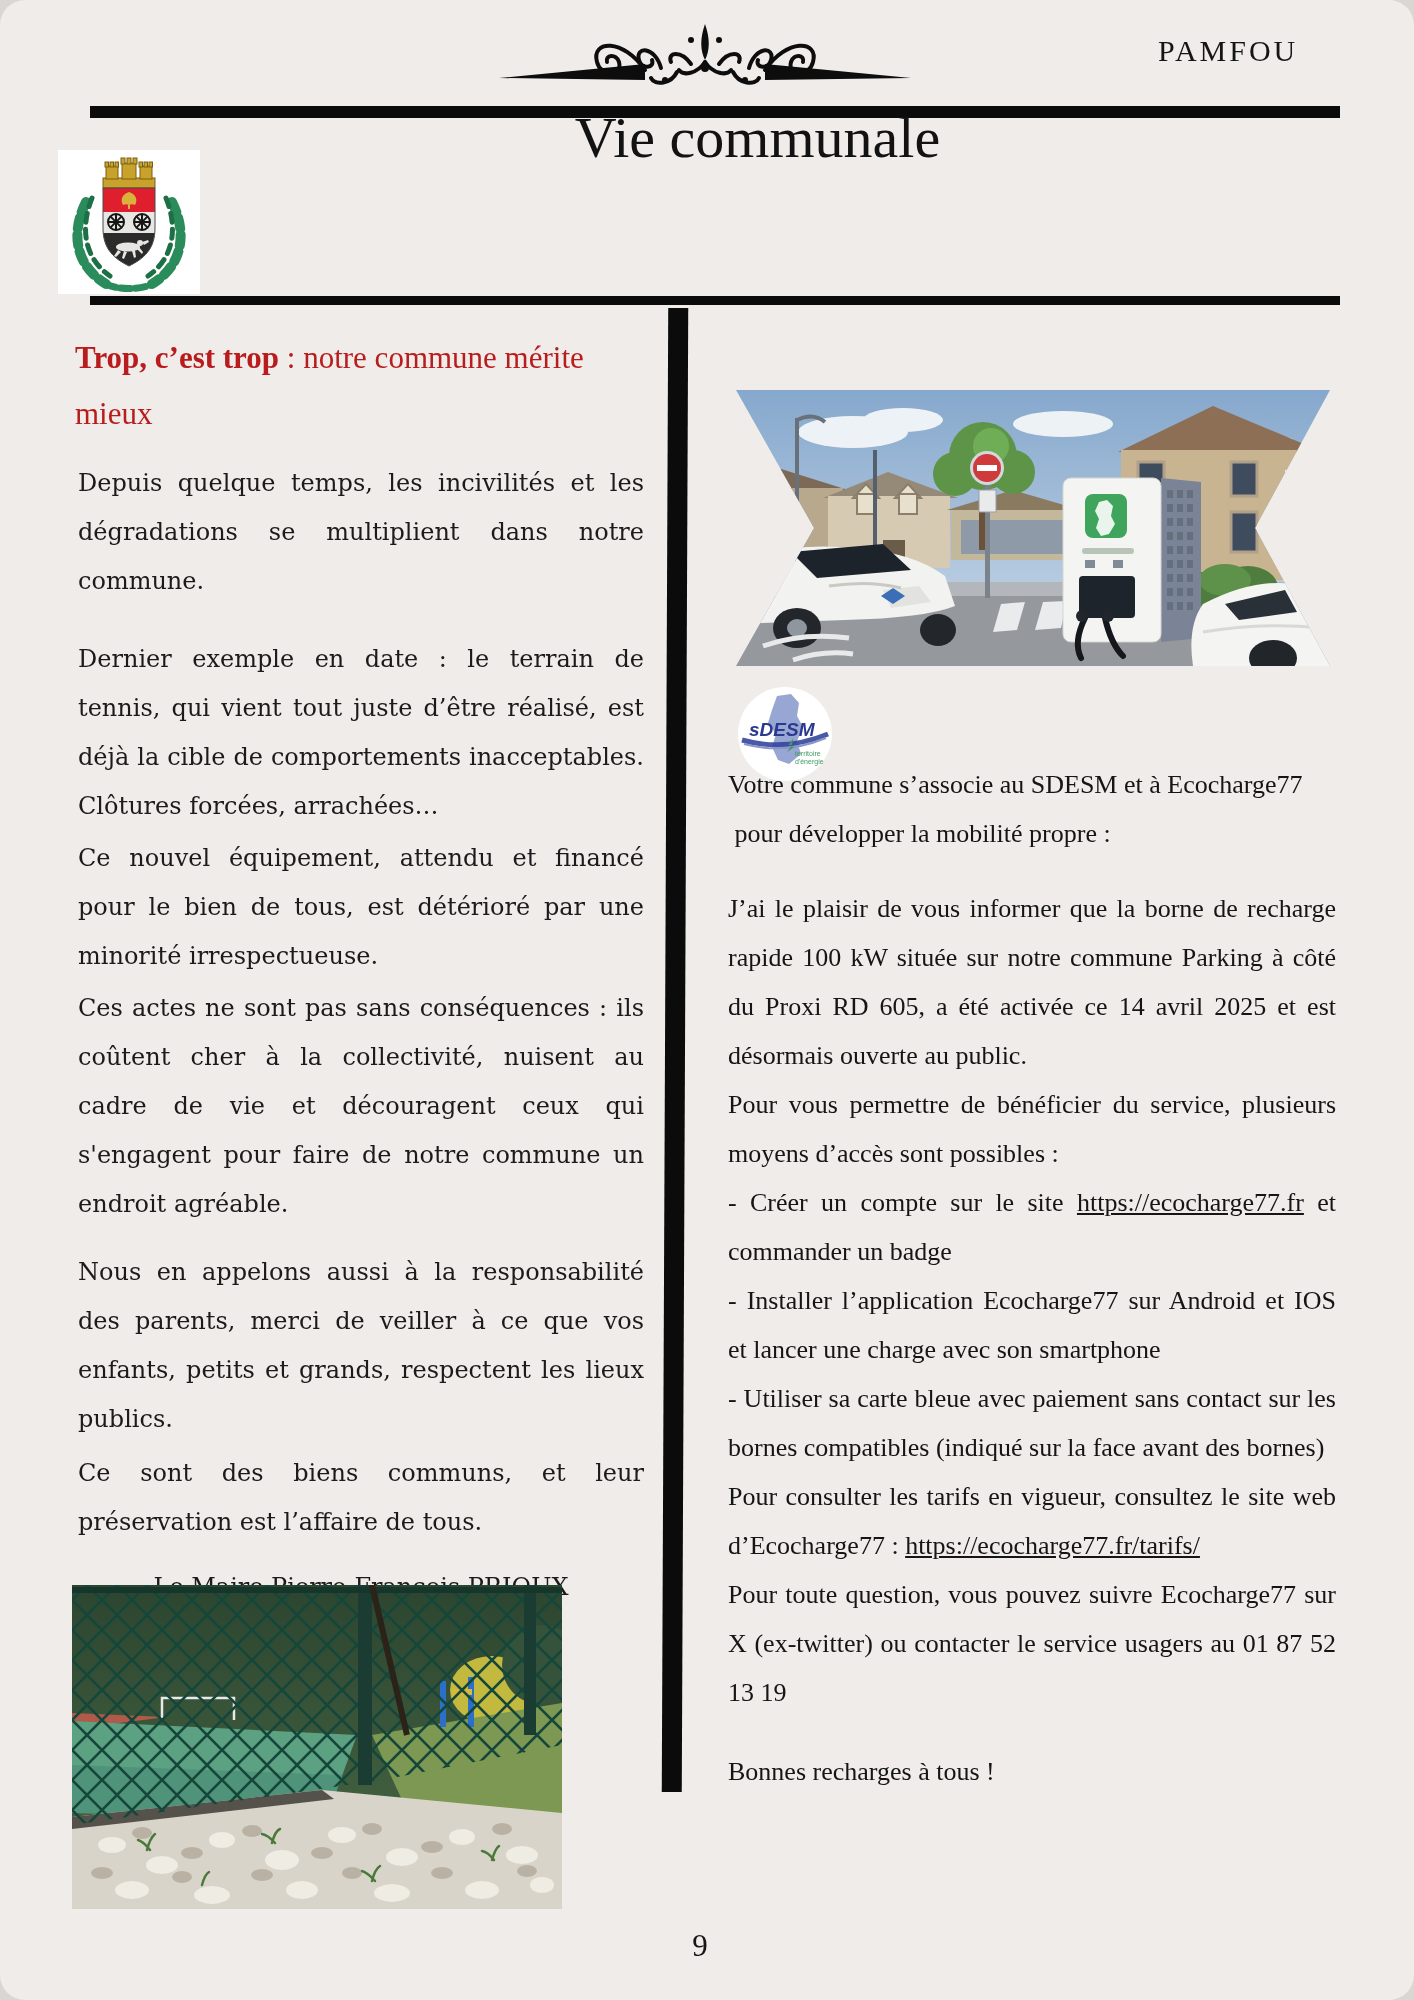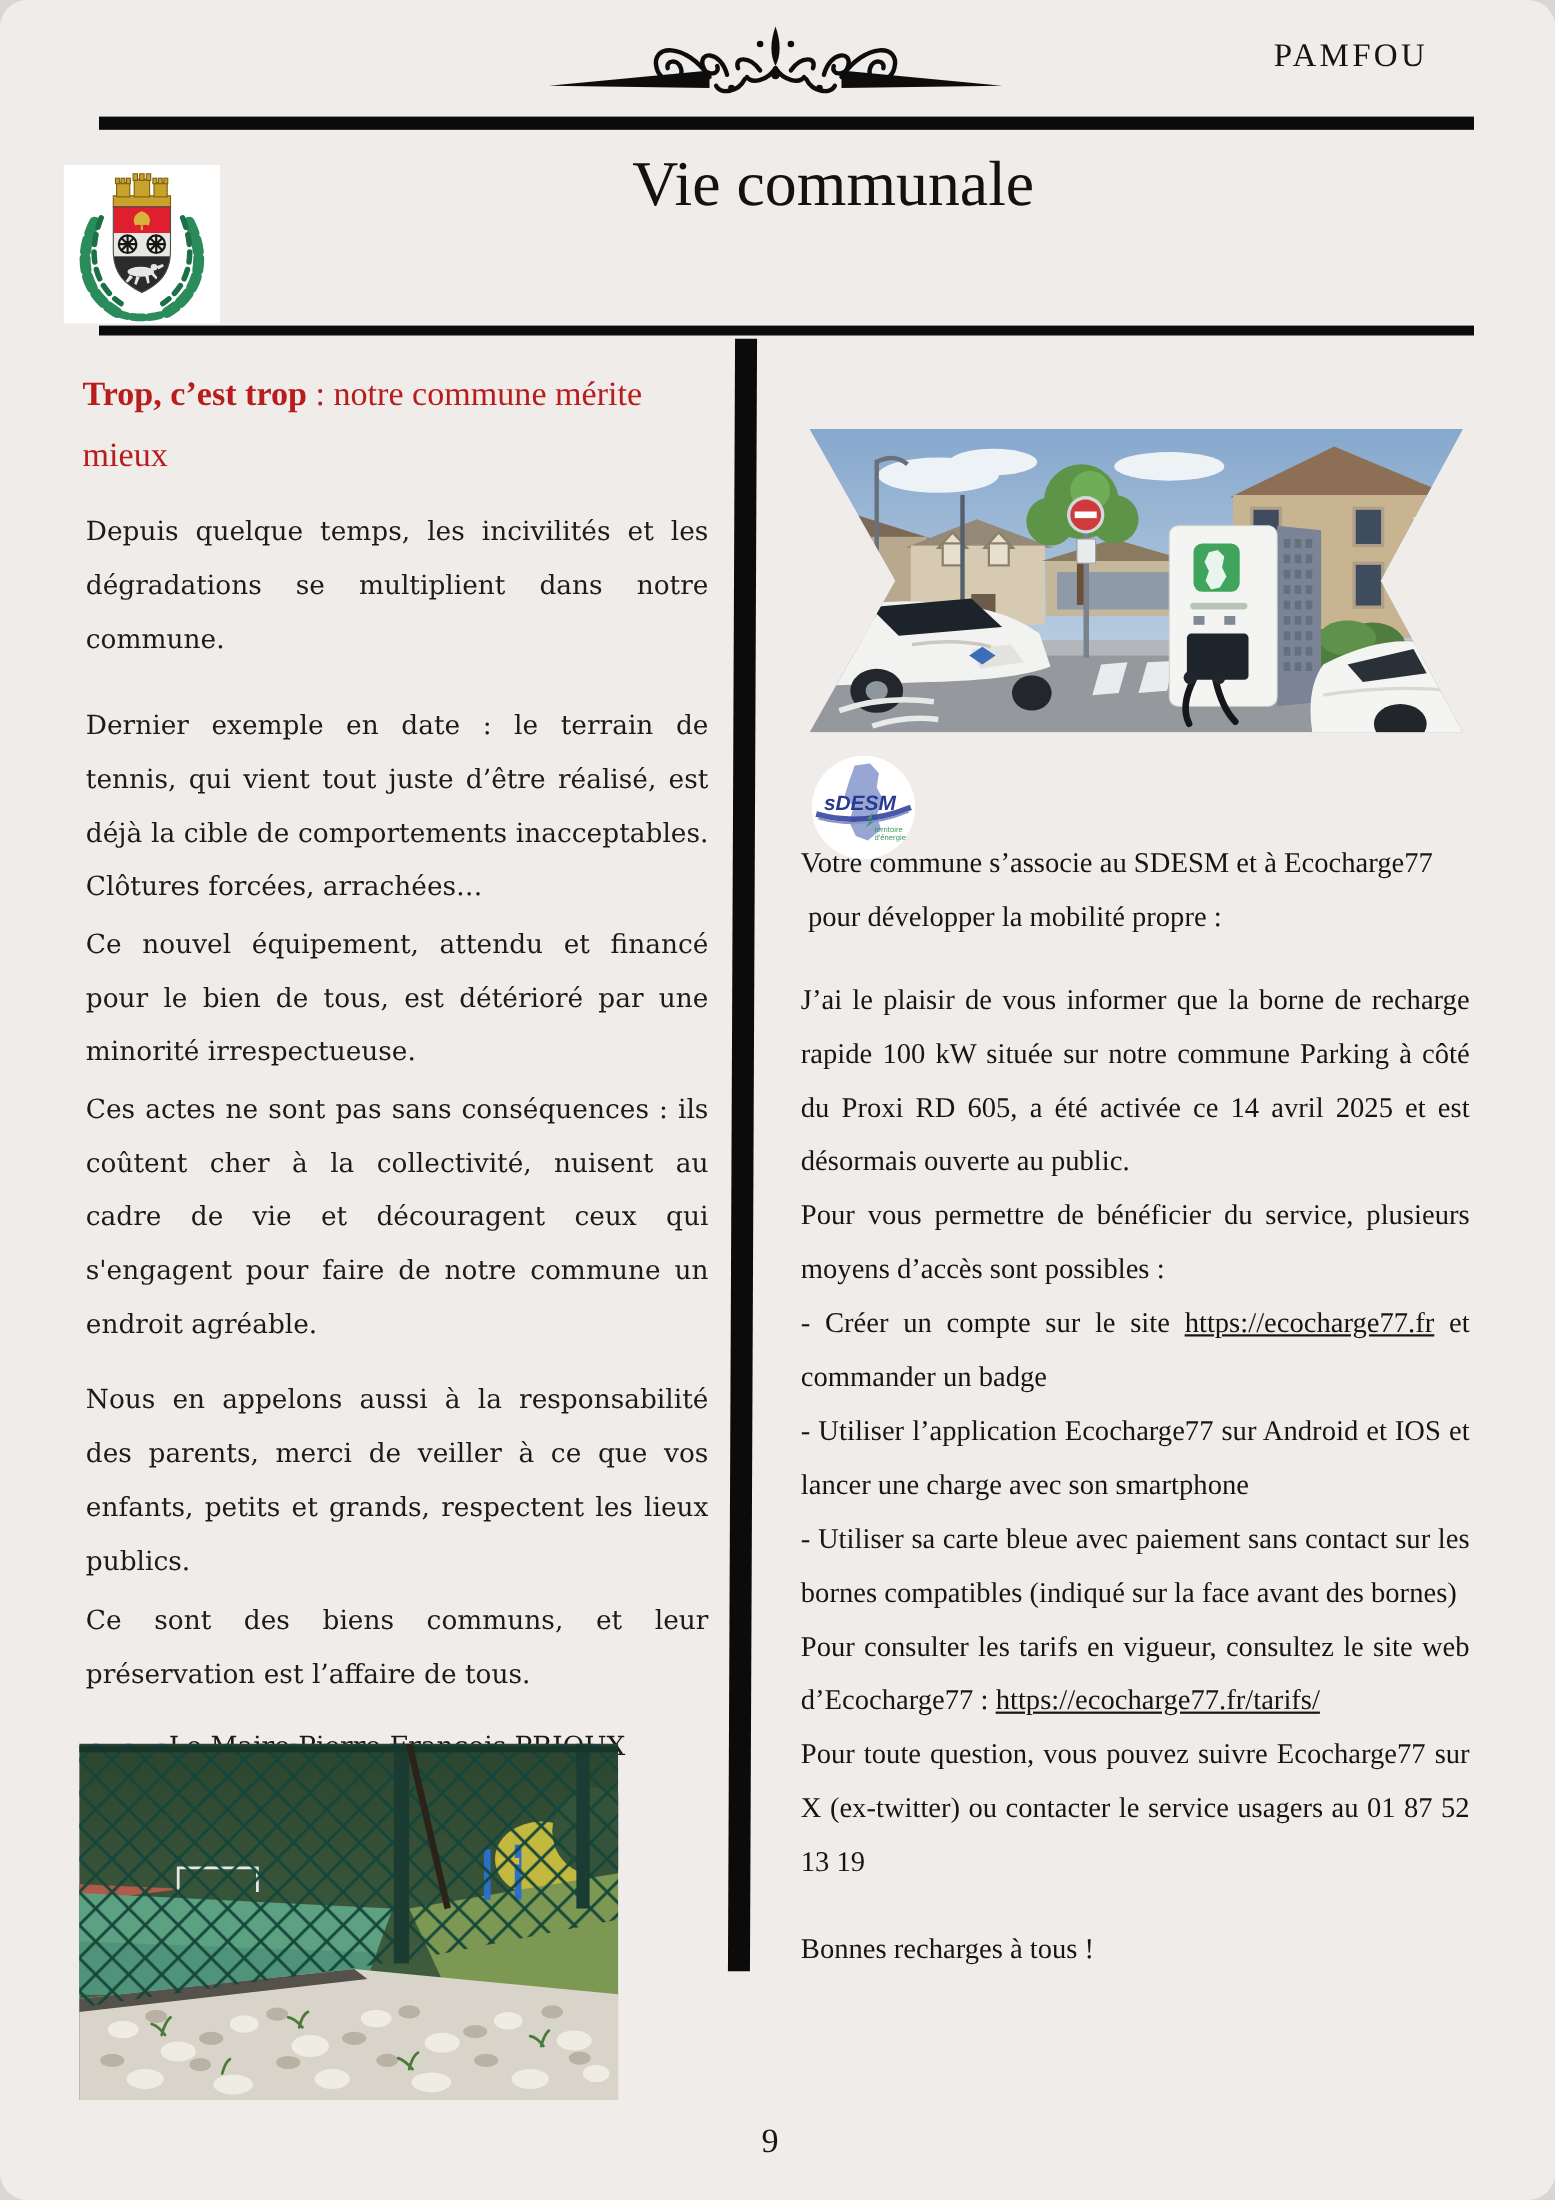--- a/index.html
+++ b/index.html
@@ -3,21 +3,21 @@
 <meta charset="utf-8">
 <style>
   html,body{margin:0;padding:0;background:#d9d6d4;}
   .page{position:relative;width:1414px;height:2000px;margin:0 auto;background:#efecea;overflow:hidden;color:#0f0f0f;border-radius:25px;}
   .abs{position:absolute;}
 
   
   .pamfou{left:1158px;top:34px;font:400 30px "Liberation Serif",serif;letter-spacing:3px;color:#151515;}
   .rule1{left:90px;top:106px;width:1250px;height:12px;background:#0b0b0b;}
   .rule2{left:90px;top:296px;width:1250px;height:9px;background:#0b0b0b;}
-  .title-block{left:180px;top:132px;width:1155px;text-align:center;font:400 58px "Liberation Serif",serif;line-height:70px;color:#121212;}
+  .title-block{left:180px;top:103px;width:1155px;text-align:center;font:400 58px "Liberation Serif",serif;line-height:70px;color:#121212;}
   .crest{left:58px;top:150px;width:142px;height:144px;background:#ffffff;}
 
   
   .divider{left:665px;top:308px;width:20px;height:1484px;background:#0b0b0b;transform:rotate(.25deg);}
   .leftcol{left:75px;top:330px;width:572px;}
   .left-heading{margin:0 0 0 0;font:400 31px "Liberation Serif",serif;line-height:56px;color:#b91c1c;}
   .left-heading b{font-weight:700;}
   .leftcol p{font:400 24px "DejaVu Serif",serif;line-height:49px;text-align:justify;color:#1b1b1b;margin:3px;}
   p.lp1{margin-top:17px;margin-bottom:29px;}
   p.lp7{margin-top:5px;}
@@ -378,21 +378,21 @@
       <text x="58" y="78" font-family="Liberation Sans, sans-serif" font-size="7" fill="#3f9a5f">d'énergie</text>
     </svg>
   </div>
 
 
   <div class="abs rightcol">
     <p class="intro"><span>Votre commune s’associe au SDESM et à Ecocharge77</span><br><span> pour développer la mobilité propre :</span></p>
     <p>J’ai le plaisir de vous informer que la borne de recharge rapide 100 kW située sur notre commune Parking à côté du Proxi RD 605, a été activée ce 14 avril 2025 et est désormais ouverte au public.</p>
     <p>Pour vous permettre de bénéficier du service, plusieurs moyens d’accès sont possibles :</p>
     <p><span>- Créer un compte sur le site </span><a href="#">https://ecocharge77.fr</a><span> et commander un badge</span></p>
-    <p>- Utiliser l’application Ecocharge77 sur Android et IOS et lancer une charge avec son smartphone</p>
+    <p>- Installer l’application Ecocharge77 sur Android et IOS et lancer une charge avec son smartphone</p>
     <p>- Utiliser sa carte bleue avec paiement sans contact sur les bornes compatibles (indiqué sur la face avant des bornes)</p>
     <p><span>Pour consulter les tarifs en vigueur, consultez le site web d’Ecocharge77 : </span><a href="#">https://ecocharge77.fr/tarifs/</a></p>
     <p>Pour toute question, vous pouvez suivre Ecocharge77 sur X (ex-twitter) ou contacter le service usagers au 01 87 52 13 19</p>
     <p class="bonnes">Bonnes recharges à tous !</p>
   </div>
 
   <div class="abs pagenum">9</div>
 </div>
 
 </body></html>

